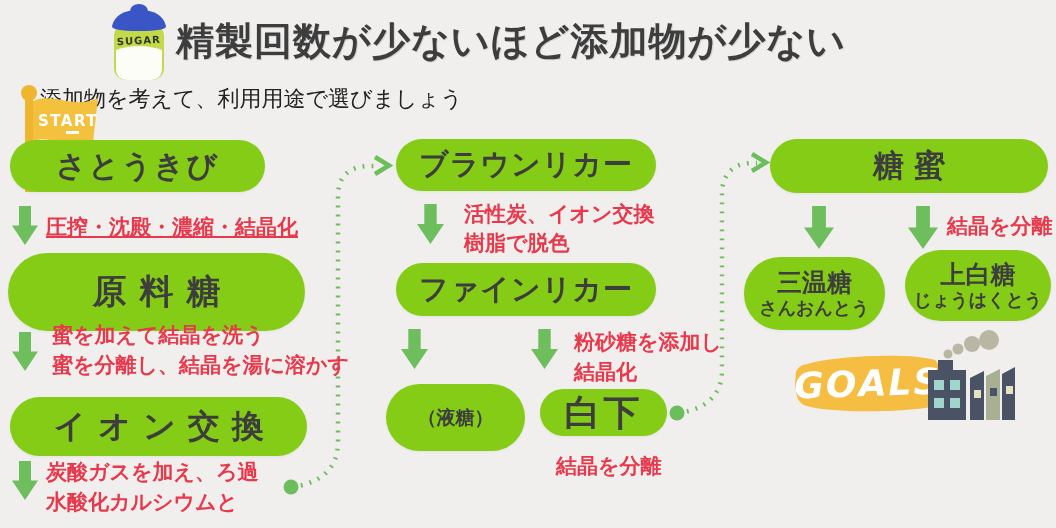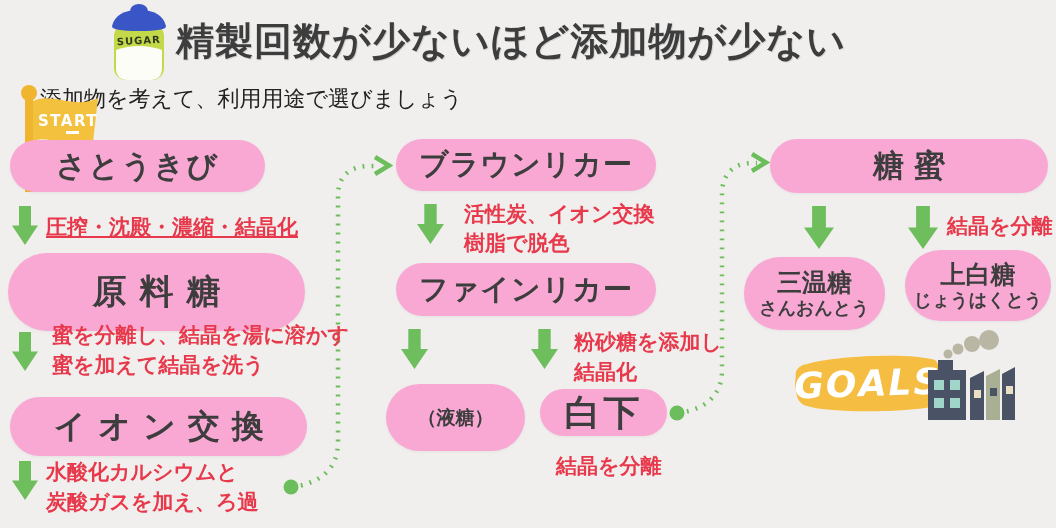--- a/index.html
+++ b/index.html
@@ -14,21 +14,21 @@
     left:176px;top:16px;width:860px;
     font-size:38px;font-weight:800;color:#3d3d3d;letter-spacing:1px;
     text-shadow:1px 1px 0 rgba(0,0,0,0.12);
     white-space:nowrap;
   }
   .page-subtitle{
     left:40px;top:84px;width:1000px;text-align:left;
     font-size:22px;font-weight:400;color:#222;
   }
   .pill{
-    background:#f9a8d4;border-radius:999px;
+    background:#84cc16;border-radius:999px;
     display:flex;align-items:center;justify-content:center;
     box-shadow:0 1px 3px rgba(0,0,0,0.05);
     font-weight:800;color:#3d3d3d;z-index:2;
     text-align:center;line-height:1.15;
   }
   .pill .sub{font-size:18px;font-weight:800;}
   .arrow-down{
     background:#6fbe5d;z-index:2;
     clip-path:polygon(27% 0,73% 0,73% 50%,100% 50%,50% 100%,0 50%,27% 50%);
   }
@@ -77,31 +77,31 @@
   <span>さとうきび</span>
 </div>
 <div class="abs arrow-down" style="left:12px;top:206px;width:26px;height:39px;"></div>
 <div class="abs proc" style="left:46px;top:212px;text-decoration:underline;">圧搾・沈殿・濃縮・結晶化</div>
 
 <div class="abs pill" style="left:8px;top:253px;width:297px;height:78px;font-size:34px;letter-spacing:13px;text-indent:13px;">
   <span>原料糖</span>
 </div>
 <div class="abs arrow-down" style="left:12px;top:332px;width:26px;height:39px;"></div>
 <div class="abs proc" style="left:52px;top:320px;">
+  <div>蜜を加えて結晶を洗う</div>
   <div>蜜を分離し、結晶を湯に溶かす</div>
-  <div>蜜を加えて結晶を洗う</div>
 </div>
 
 <div class="abs pill" style="left:10px;top:397px;width:297px;height:59px;font-size:32px;letter-spacing:12px;text-indent:12px;">
   <span>イオン交換</span>
 </div>
 <div class="abs arrow-down" style="left:12px;top:461px;width:26px;height:39px;"></div>
 <div class="abs proc" style="left:46px;top:457px;">
+  <div>炭酸ガスを加え、ろ過</div>
   <div>水酸化カルシウムと</div>
-  <div>炭酸ガスを加え、ろ過</div>
 </div>
 
 <div class="abs pill" style="left:396px;top:139px;width:260px;height:52px;font-size:29px;letter-spacing:1px;">
   <span>ブラウンリカー</span>
 </div>
 <div class="abs arrow-down" style="left:417px;top:204px;width:27px;height:40px;"></div>
 <div class="abs proc" style="left:464px;top:200px;line-height:29px;">
   <div>活性炭、イオン交換</div>
   <div>樹脂で脱色</div>
 </div>

